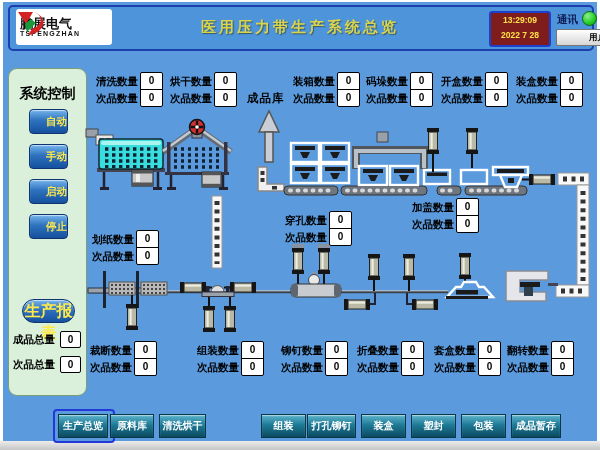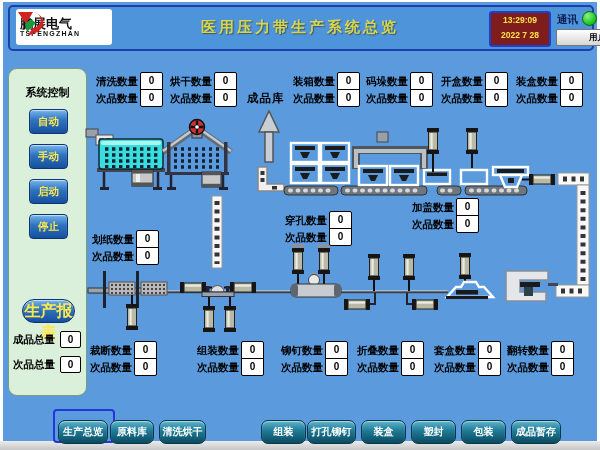--- a/index.html
+++ b/index.html
@@ -28,24 +28,24 @@
             background:radial-gradient(circle at 35% 30%,#8cf08c,#23CC23 60%,#0e8a0e);
             border:1px solid #0a6a0a;}
   #user-btn{position:absolute;left:546px;top:22px;width:42px;height:15px;
             background:linear-gradient(#ffffff,#d6d6d6);border:1px solid #777;border-radius:2px;
             font-size:8.5px;font-weight:bold;color:#000;text-align:center;line-height:15px;cursor:pointer;padding-left:28px;}
 
   
   #sidebar{position:absolute;left:8px;top:68px;width:77px;height:326px;background:#DAF0DA;
            border:1px solid #7A9E7A;border-radius:9px;}
   #sidebar-title{position:absolute;left:0;top:16px;width:100%;text-align:center;
-                 font-size:11px;font-weight:bold;color:#000;}
+                 font-size:14px;font-weight:bold;color:#000;}
   .sys-btn{position:absolute;left:20px;width:37px;height:23px;border:1px solid #0E3472;border-radius:4px;
            background:linear-gradient(#74B4EC 0%,#2E72BE 45%,#15509E 100%);
-           color:#FFE84A;font-size:10.5px;font-weight:bold;text-align:center;line-height:23px;
+           color:#FFE84A;font-size:10.5px;font-weight:bold;text-align:right;line-height:23px;
            box-shadow:inset 0 1px 1px rgba(255,255,255,.6);cursor:pointer;}
   #report-btn{position:absolute;left:13px;top:214px;width:51px;height:22px;border:1px solid #0E3472;border-radius:12px;
               background:linear-gradient(#74B4EC 0%,#2E72BE 45%,#15509E 100%);
               color:#FFE84A;font-size:16px;font-weight:bold;text-align:center;line-height:22px;
               box-shadow:inset 0 1px 1px rgba(255,255,255,.6);cursor:pointer;margin-top:16px;}
   .total-row{position:absolute;left:4px;display:flex;align-items:center;gap:4px;}
   .total-label{font-size:10.5px;font-weight:bold;color:#000;width:43px;}
   .total-box{width:19px;height:15px;background:#fff;border:1.6px solid #000;border-radius:2px;
              font-size:10px;font-weight:bold;color:#000;text-align:center;line-height:15px;}
 
@@ -53,24 +53,24 @@
   .cpair{position:absolute;display:flex;align-items:center;gap:2px;}
   .cl{display:flex;flex-direction:column;}
   .clabel{font-size:10.5px;font-weight:bold;color:#000;height:17px;line-height:17px;white-space:nowrap;}
   .cb{display:flex;flex-direction:column;background:#fff;border:1.7px solid #000;border-radius:2px;}
   .cval{width:21px;height:16px;text-align:center;font-size:10px;font-weight:bold;color:#000;line-height:16px;}
   .cval + .cval{border-top:1.7px solid #000;}
 
   #warehouse-label{position:absolute;left:247px;top:91px;font-size:11.5px;font-weight:bold;color:#000;letter-spacing:1px;}
 
   
-  .nav-btn{position:absolute;top:414px;height:22px;border:1px solid #083848;border-radius:7px;
+  .nav-btn{position:absolute;top:414px;height:22px;border:1px solid #083848;border-radius:0;
            background:linear-gradient(#5FB4CC 0%,#1E7A96 45%,#0B4A60 100%);
            color:#fff;font-size:10px;font-weight:bold;text-align:center;line-height:22px;
-           box-shadow:inset 0 1px 1px rgba(255,255,255,.5);cursor:pointer;white-space:nowrap;margin-top:6px;}
+           box-shadow:inset 0 1px 1px rgba(255,255,255,.5);cursor:pointer;white-space:nowrap;}
   #tab-outline{position:absolute;left:53px;top:409px;width:58px;height:30px;
                border:2px solid #2238D8;border-radius:4px;}
 
   svg{position:absolute;left:0;top:0;}
 </style>
 </head>
 <body>
 
 <div id="screen">
   <div id="main-bg"></div>

